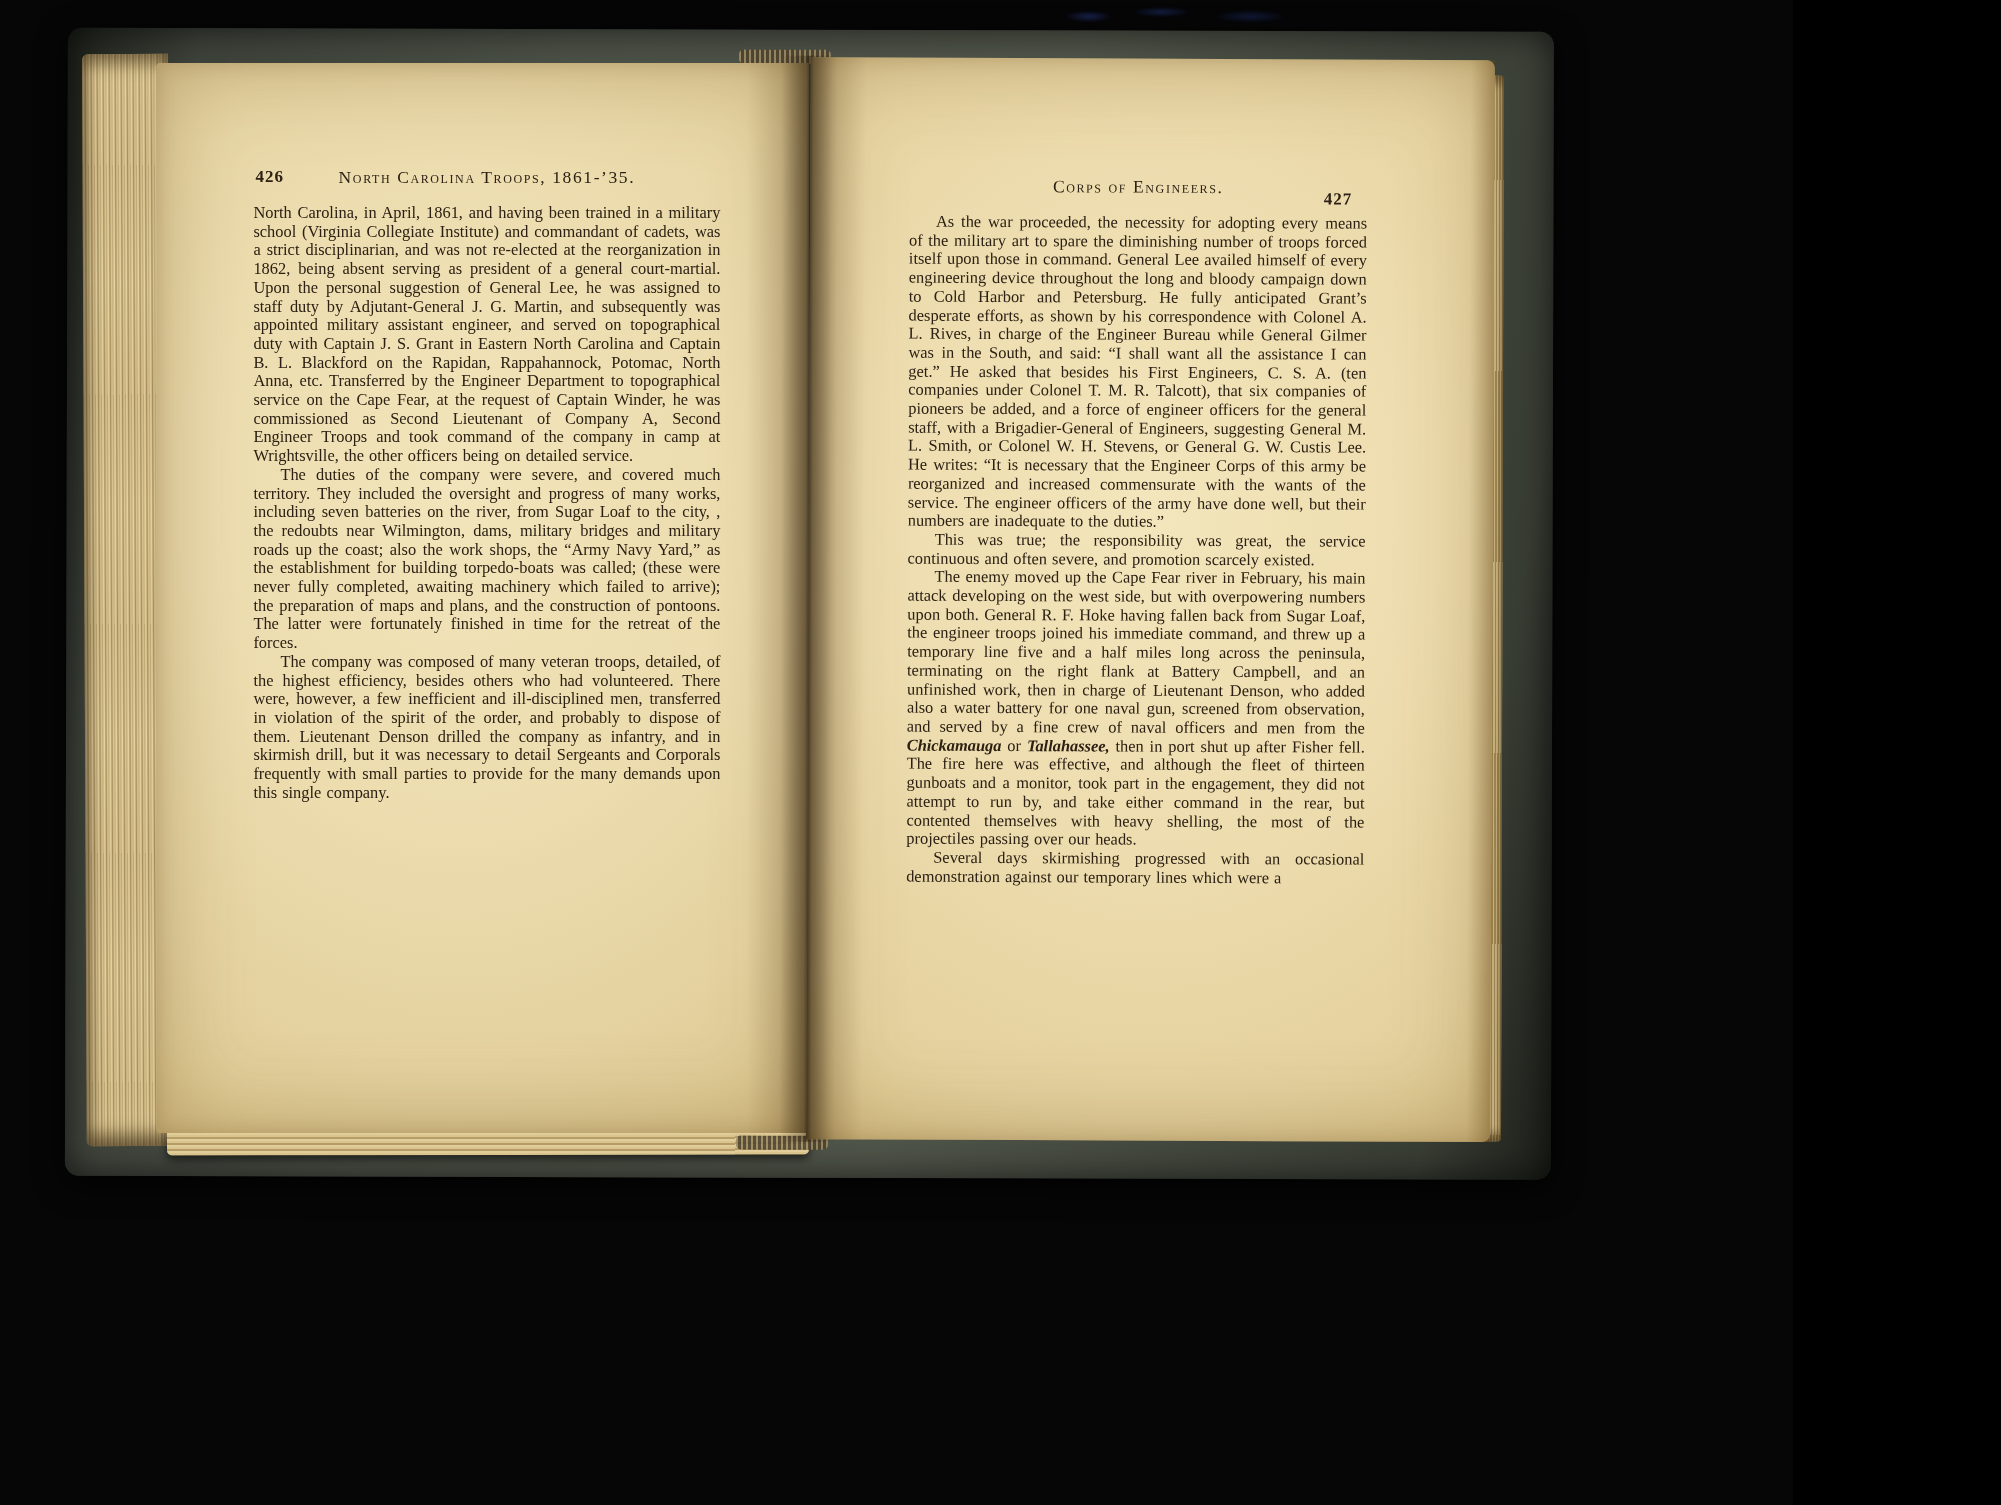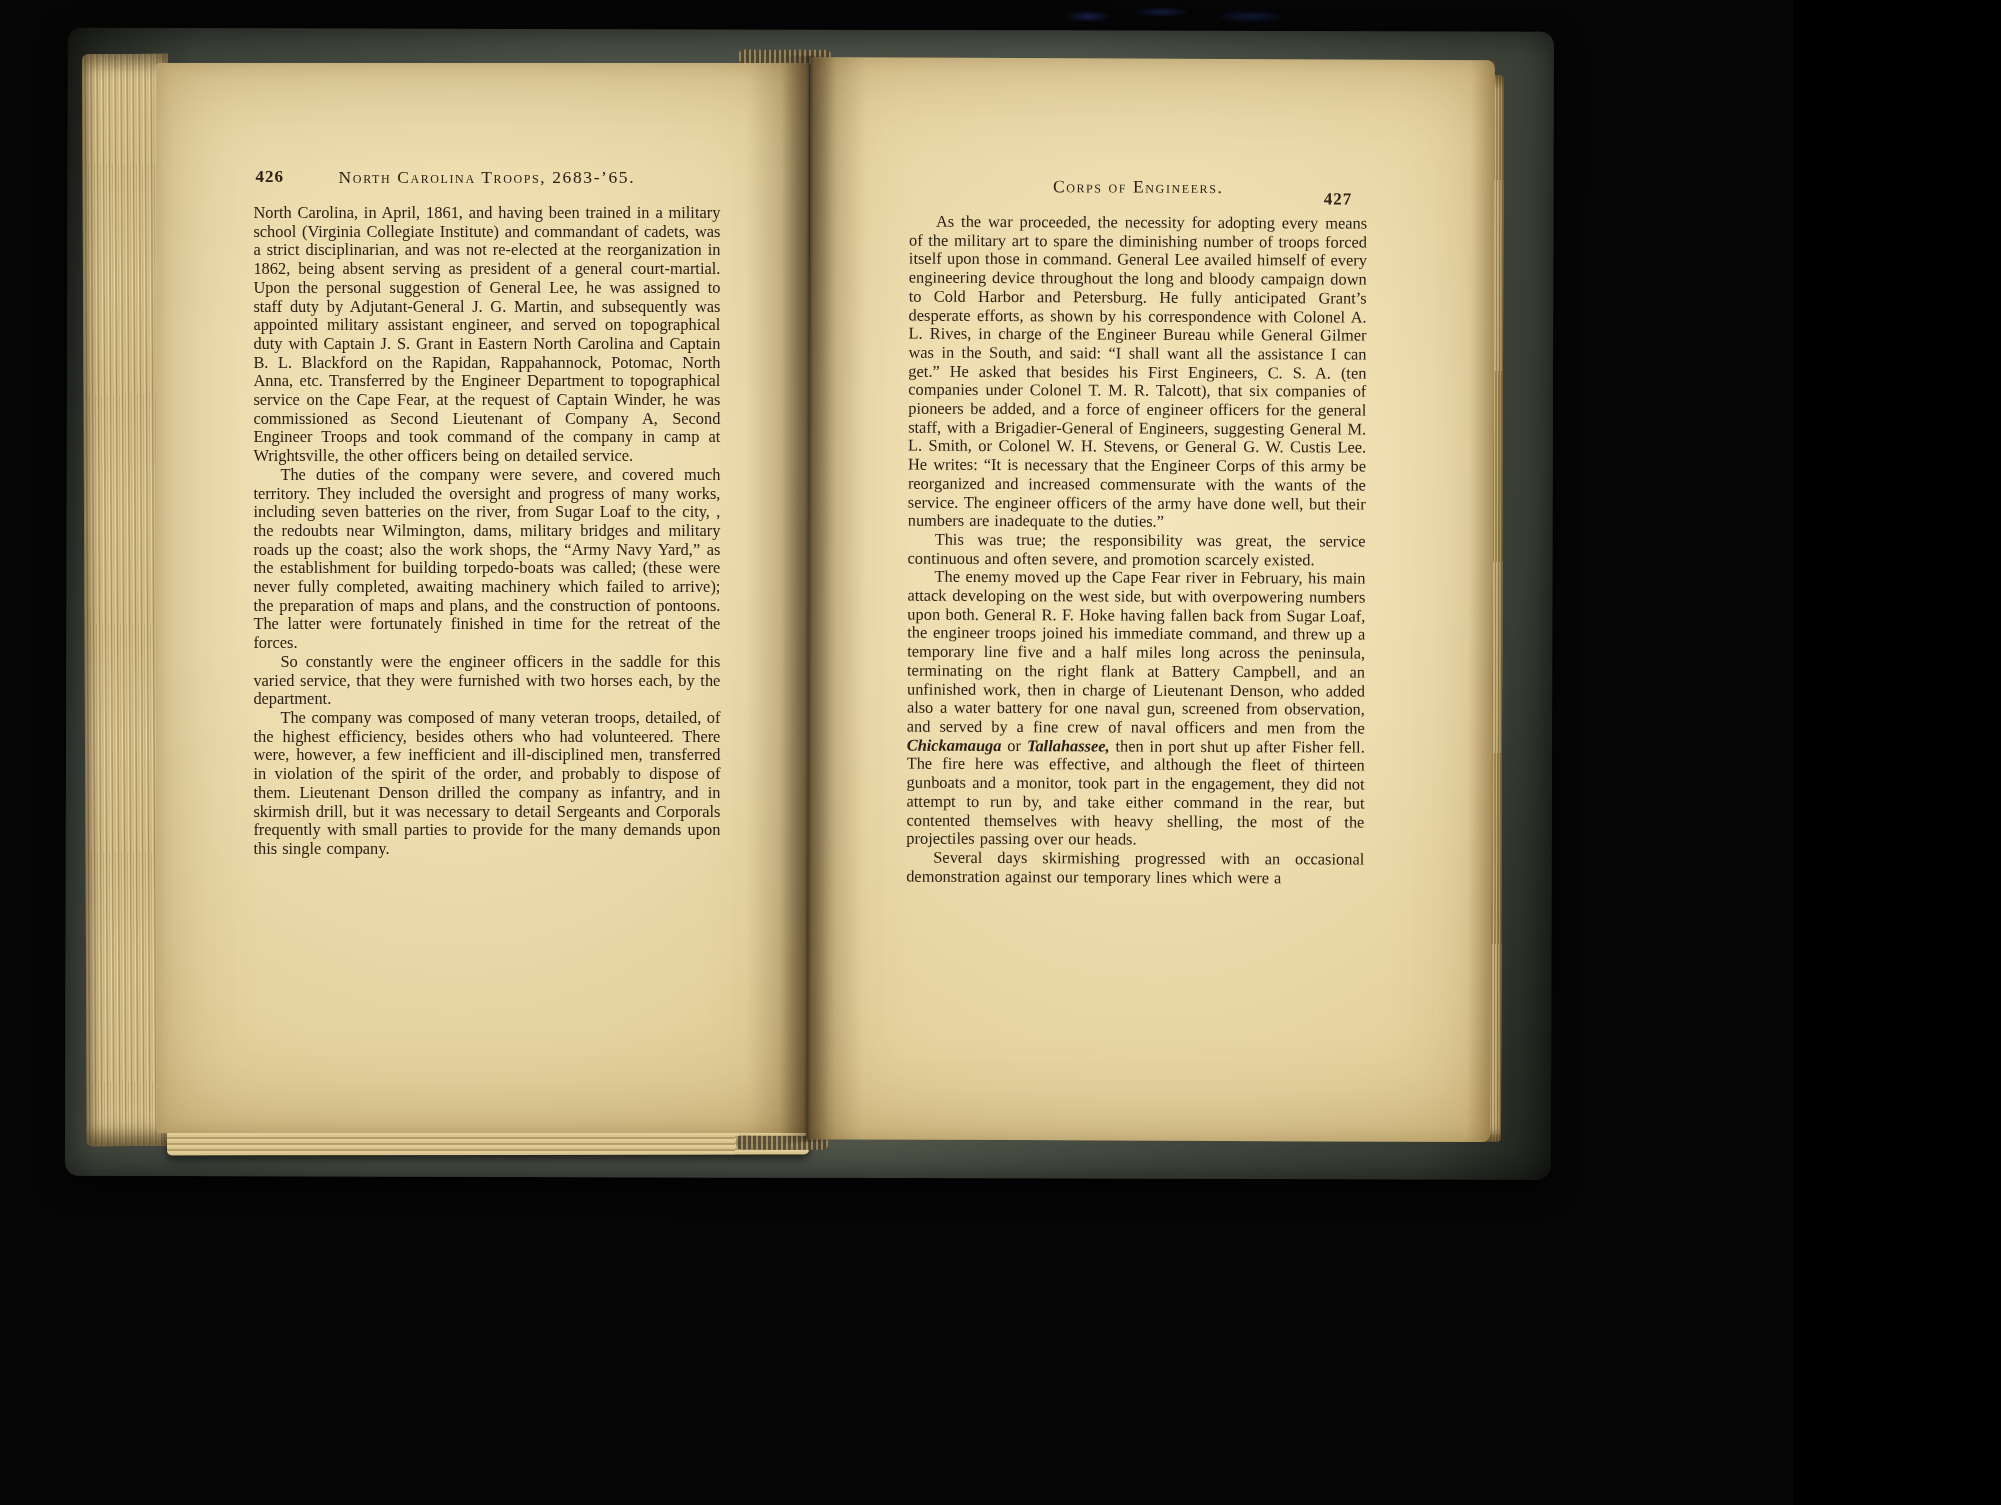--- a/index.html
+++ b/index.html
@@ -117,26 +117,25 @@
     <div class="edges-left"></div>
     <div class="edges-bottom"></div>
     <div class="edges-right"></div>
     <div class="spine-stitch top"></div>
     <div class="spine-stitch bottom"></div>
 
     <div class="page page-left">
       <div class="content content-left">
         <div class="page-header">
           <span class="pagenum pagenum-left">426</span>
-          <span class="running-title">North Carolina Troops, 2683-’65.</span>
+          <span class="running-title">North Carolina Troops, 1861-’35.</span>
         </div>
         <div class="page-body">
             <p class="para"><span>North Carolina, in April, 1861, and having been trained in a military school (Virginia Collegiate Institute) and commandant of cadets, was a strict disciplinarian, and was not re-elected at the reorganization in 1862, being absent serving as president of a general court-martial. Upon the personal suggestion of General Lee, he was assigned to staff duty by Adjutant-General J. G. Martin, and subsequently was appointed military assistant engineer, and served on topographical duty with Captain J. S. Grant in Eastern North Carolina and Captain B. L. Blackford on the Rapidan, Rappahannock, Potomac, North Anna, etc. Transferred by the Engineer Department to topographical service on the Cape Fear, at the request of Captain Winder, he was commissioned as Second Lieutenant of Company A, Second Engineer Troops and took command of the company in camp at Wrightsville, the other officers being on detailed service.</span></p>
             <p class="para indent"><span>The duties of the company were severe, and covered much territory. They included the oversight and progress of many works, including seven batteries on the river, from Sugar Loaf to the city, , the redoubts near Wilmington, dams, military bridges and military roads up the coast; also the work shops, the “Army Navy Yard,” as the establishment for building torpedo-boats was called; (these were never fully completed, awaiting machinery which failed to arrive); the preparation of maps and plans, and the construction of pontoons. The latter were fortunately finished in time for the retreat of the forces.</span></p>
-            <p class="para indent"><span>So constantly were the engineer officers in the saddle for this varied service, that they were furnished with two horses each, by the department.</span></p>
             <p class="para indent"><span>The company was composed of many veteran troops, detailed, of the highest efficiency, besides others who had volunteered. There were, however, a few inefficient and ill-disciplined men, transferred in violation of the spirit of the order, and probably to dispose of them. Lieutenant Denson drilled the company as infantry, and in skirmish drill, but it was necessary to detail Sergeants and Corporals frequently with small parties to provide for the many demands upon this single company.</span></p>
           </div>
       </div>
     </div>
 
     <div class="page page-right">
       <div class="content content-right">
         <div class="page-header">
           <span class="running-title">Corps of Engineers.</span>
           <span class="pagenum pagenum-right">427</span>

